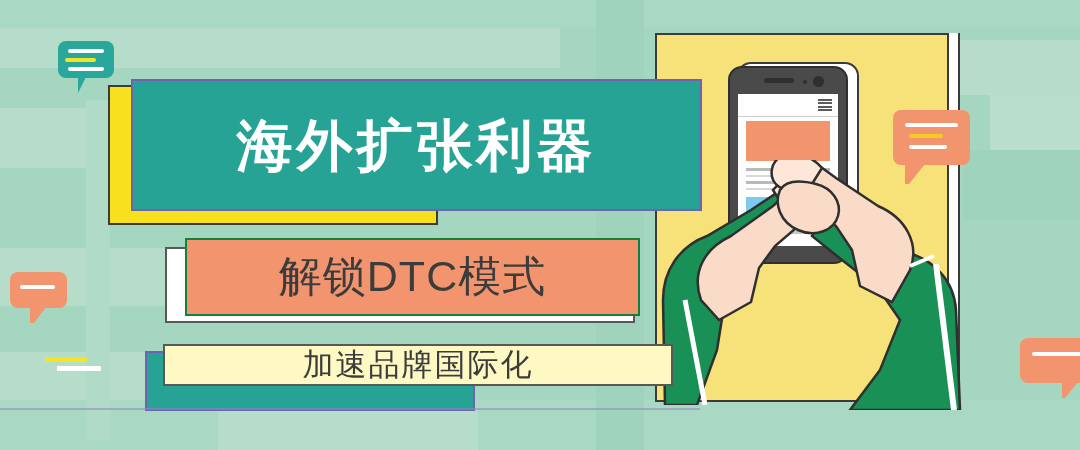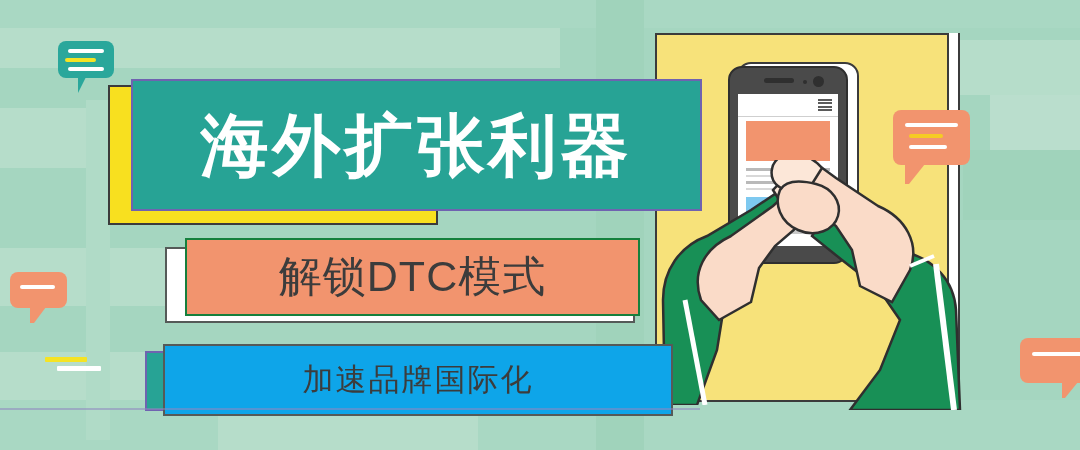--- a/index.html
+++ b/index.html
@@ -112,21 +112,21 @@
     position:absolute; left:108px; top:85px; width:330px; height:140px;
     background:#f8e01f; border:2px solid #3b3b3b; box-sizing:border-box;
   }
   .title-teal {
     position:absolute; left:131px; top:79px; width:571px; height:132px;
     background:#27a395; border:2px solid #6f63b0; box-sizing:border-box;
     display:flex; align-items:center; justify-content:center;
   }
   .title-text {
     color:#ffffff; font-family:"DejaVu Serif","Liberation Serif",serif;
-    font-size:68px; font-weight:700; letter-spacing:4px; line-height:1;
+    font-size:56px; font-weight:700; letter-spacing:4px; line-height:1;
     white-space:nowrap;
   }
 
   .sub-white-back {
     position:absolute; left:165px; top:247px; width:470px; height:76px;
     background:#ffffff; border:2px solid #555a58; box-sizing:border-box;
   }
   .sub-orange {
     position:absolute; left:185px; top:238px; width:455px; height:78px;
     background:#f2946e; border:2px solid #15803d; box-sizing:border-box;
@@ -135,22 +135,22 @@
   .sub-orange-text {
     color:#3c3c3c; font-size:43px; font-weight:400; letter-spacing:1px;
     font-family:"Liberation Sans","DejaVu Sans",sans-serif; white-space:nowrap;
   }
 
   .tag-teal-back {
     position:absolute; left:145px; top:351px; width:330px; height:60px;
     background:#27a395; border:2px solid #6f63b0; box-sizing:border-box;
   }
   .tag-white {
-    position:absolute; left:163px; top:344px; width:510px; height:72px;
-    background:#0ea5e9; border:2px solid #555a58; box-sizing:border-box;
+    position:absolute; left:163px; top:344px; width:510px; height:42px;
+    background:#fef9c3; border:2px solid #555a58; box-sizing:border-box;
     display:flex; align-items:center; justify-content:center;
   }
   .tag-text {
     color:#3c3c3c; font-size:31px; letter-spacing:2px;
     font-family:"Liberation Sans","DejaVu Sans",sans-serif; white-space:nowrap;
   }
   .purple-rule { position:absolute; left:0; top:408px; width:700px; height:2px; background:#8f86c0; opacity:.55; }
 </style>
 </head>
 <body>

